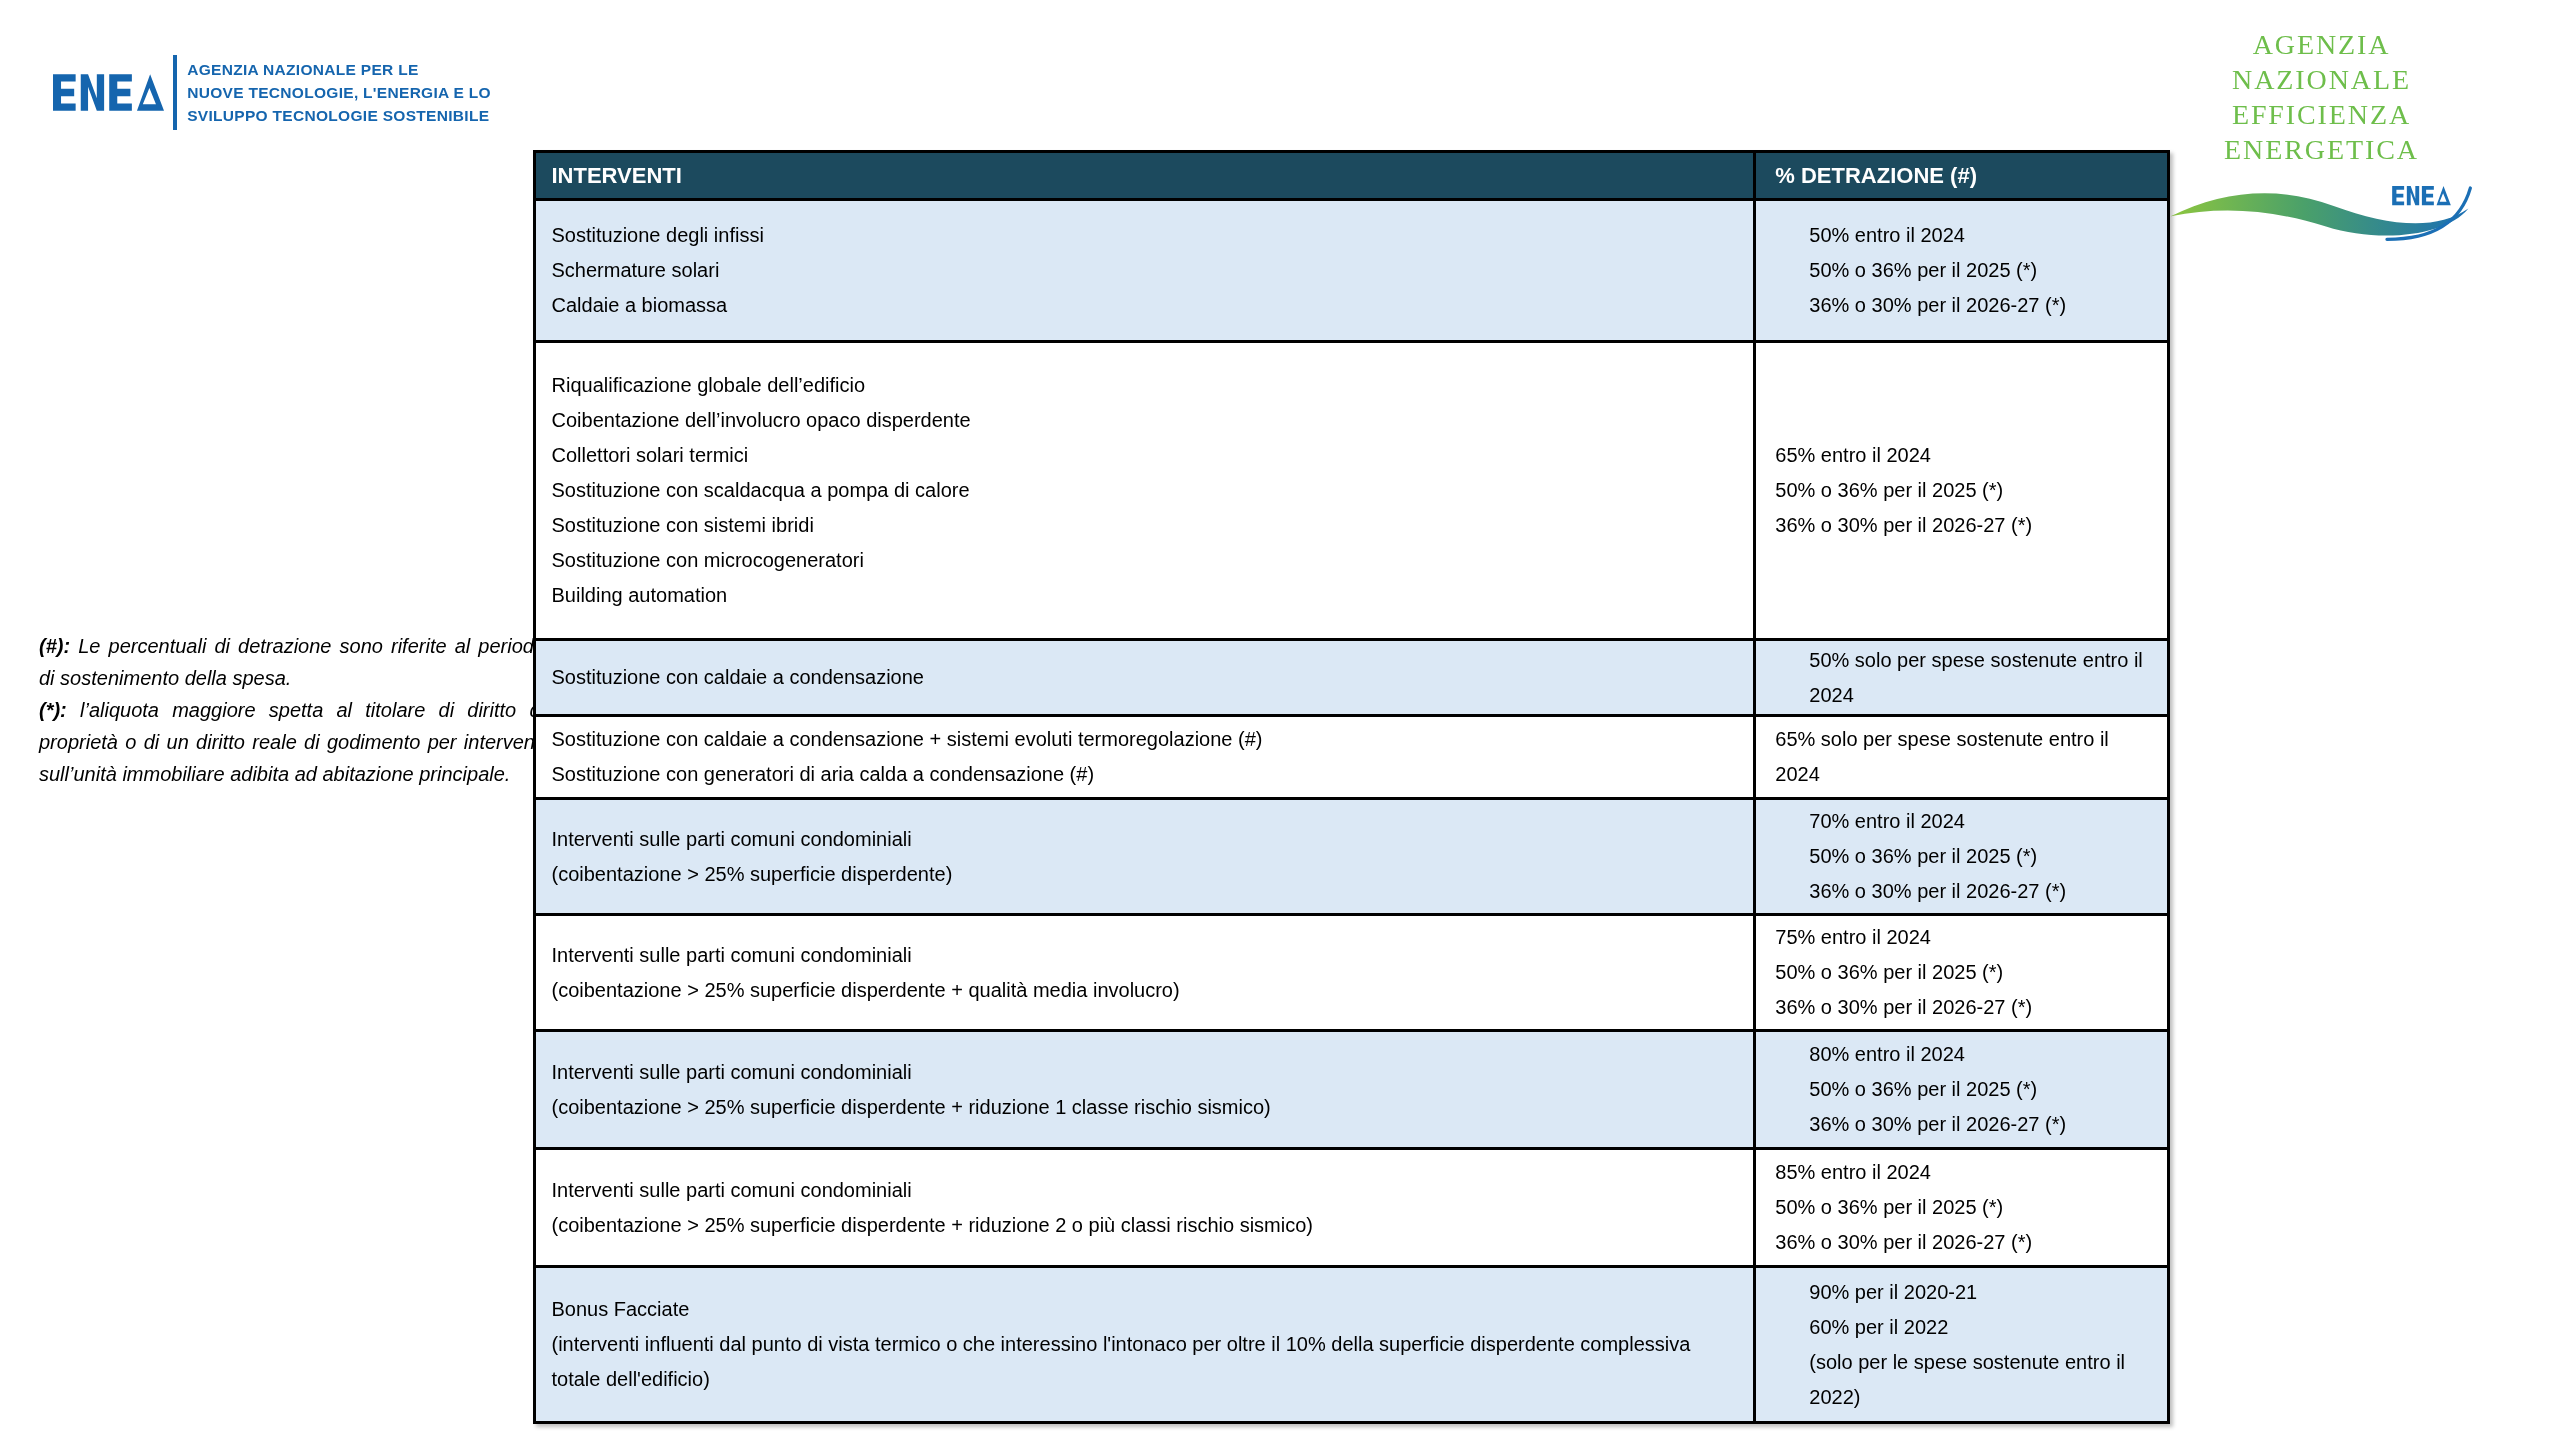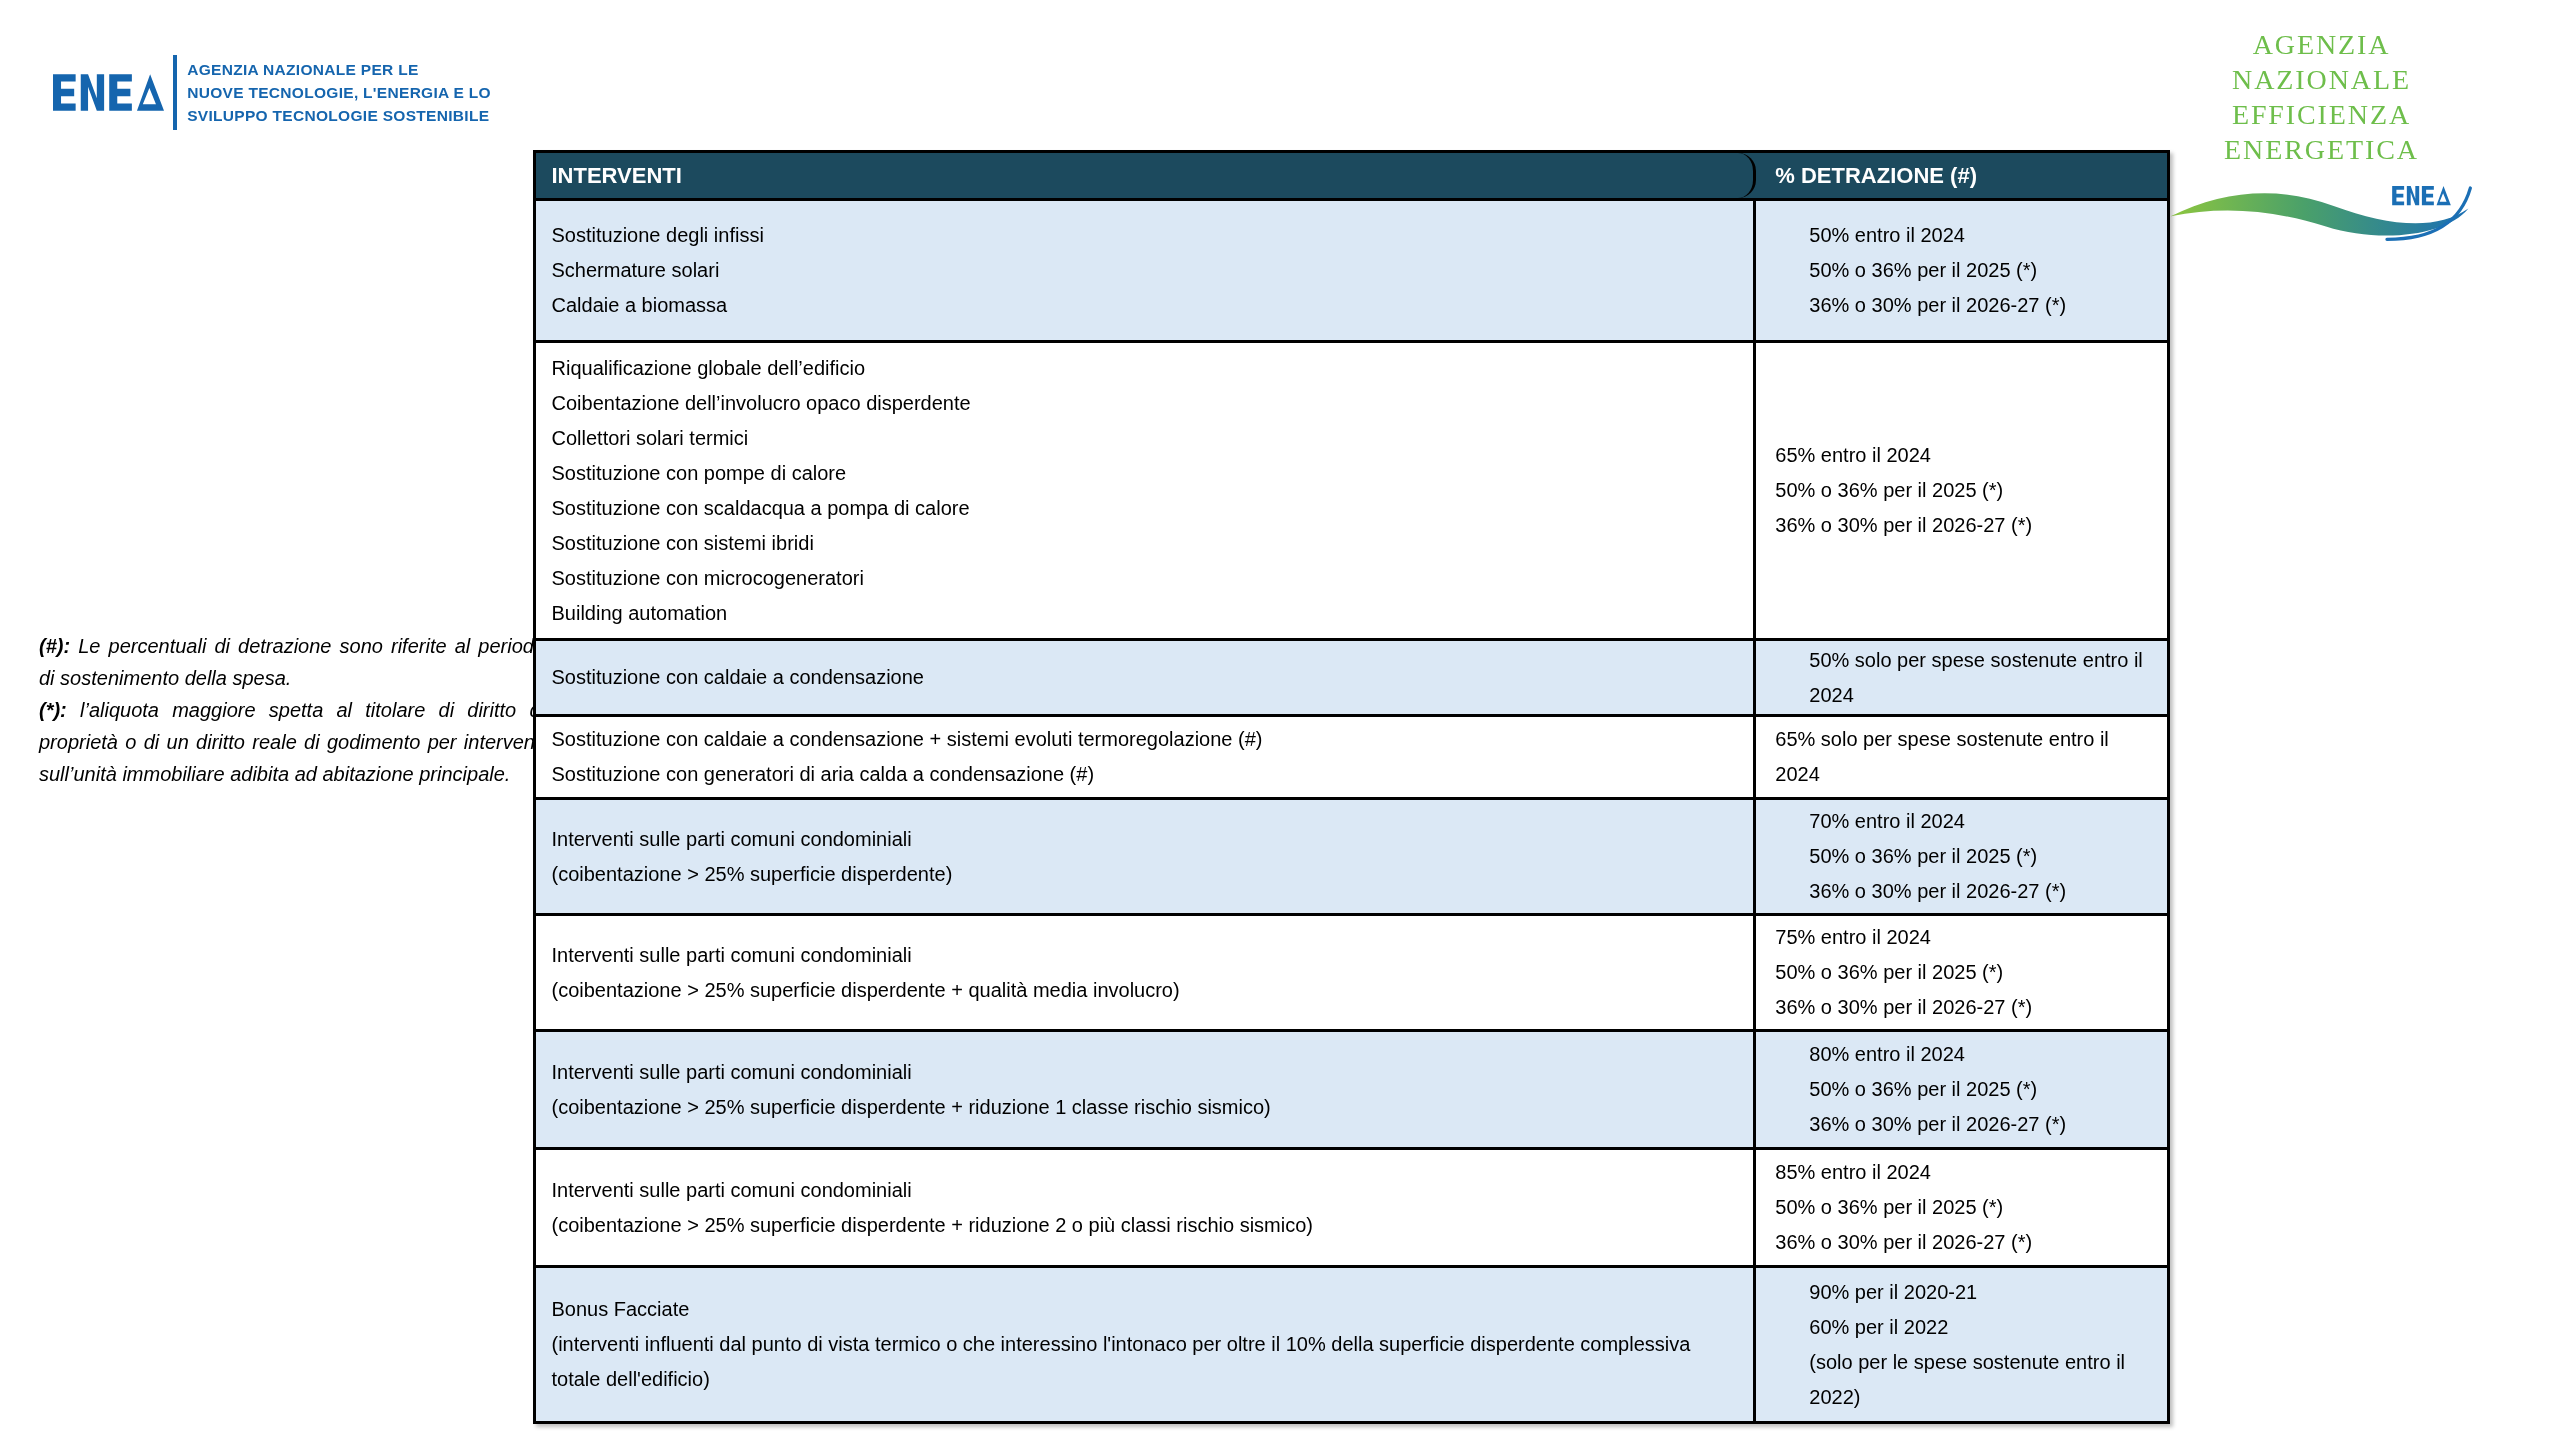--- a/index.html
+++ b/index.html
@@ -120,21 +120,20 @@
   .cell-line {
     font-size: 20px;
     line-height: 35px;
     color: #000;
   }
   .head { background: #1c4a5e; }
   .head .hc1 {
     font-weight: bold;
     font-size: 22px;
     color: #fff;
-    border-radius: 18px;
   }
   .head .hc2 {
     font-weight: bold;
     font-size: 22px;
     color: #fff;
     text-align: left;
   }
   .light { background: #dbe8f5; gap: 34px; }
   .white { background: #ffffff; }
 </style>
@@ -211,21 +210,20 @@
           <div class="cell-line">50% o 36% per il 2025 (*)</div>
           <div class="cell-line">36% o 30% per il 2026-27 (*)</div>
         </div>
     </div>
 
     <div class="row white" style="height:298px">
       <div class="c1">
           <div class="cell-line">Riqualificazione globale dell’edificio</div>
           <div class="cell-line">Coibentazione dell’involucro opaco disperdente</div>
           <div class="cell-line">Collettori solari termici</div>
-          <div class="cell-line">Sostituzione con pompe di calore</div>
           <div class="cell-line">Sostituzione con scaldacqua a pompa di calore</div>
           <div class="cell-line">Sostituzione con sistemi ibridi</div>
           <div class="cell-line">Sostituzione con microcogeneratori</div>
           <div class="cell-line">Building automation</div>
         </div>
       <div class="c2">
           <div class="cell-line">65% entro il 2024</div>
           <div class="cell-line">50% o 36% per il 2025 (*)</div>
           <div class="cell-line">36% o 30% per il 2026-27 (*)</div>
         </div>

